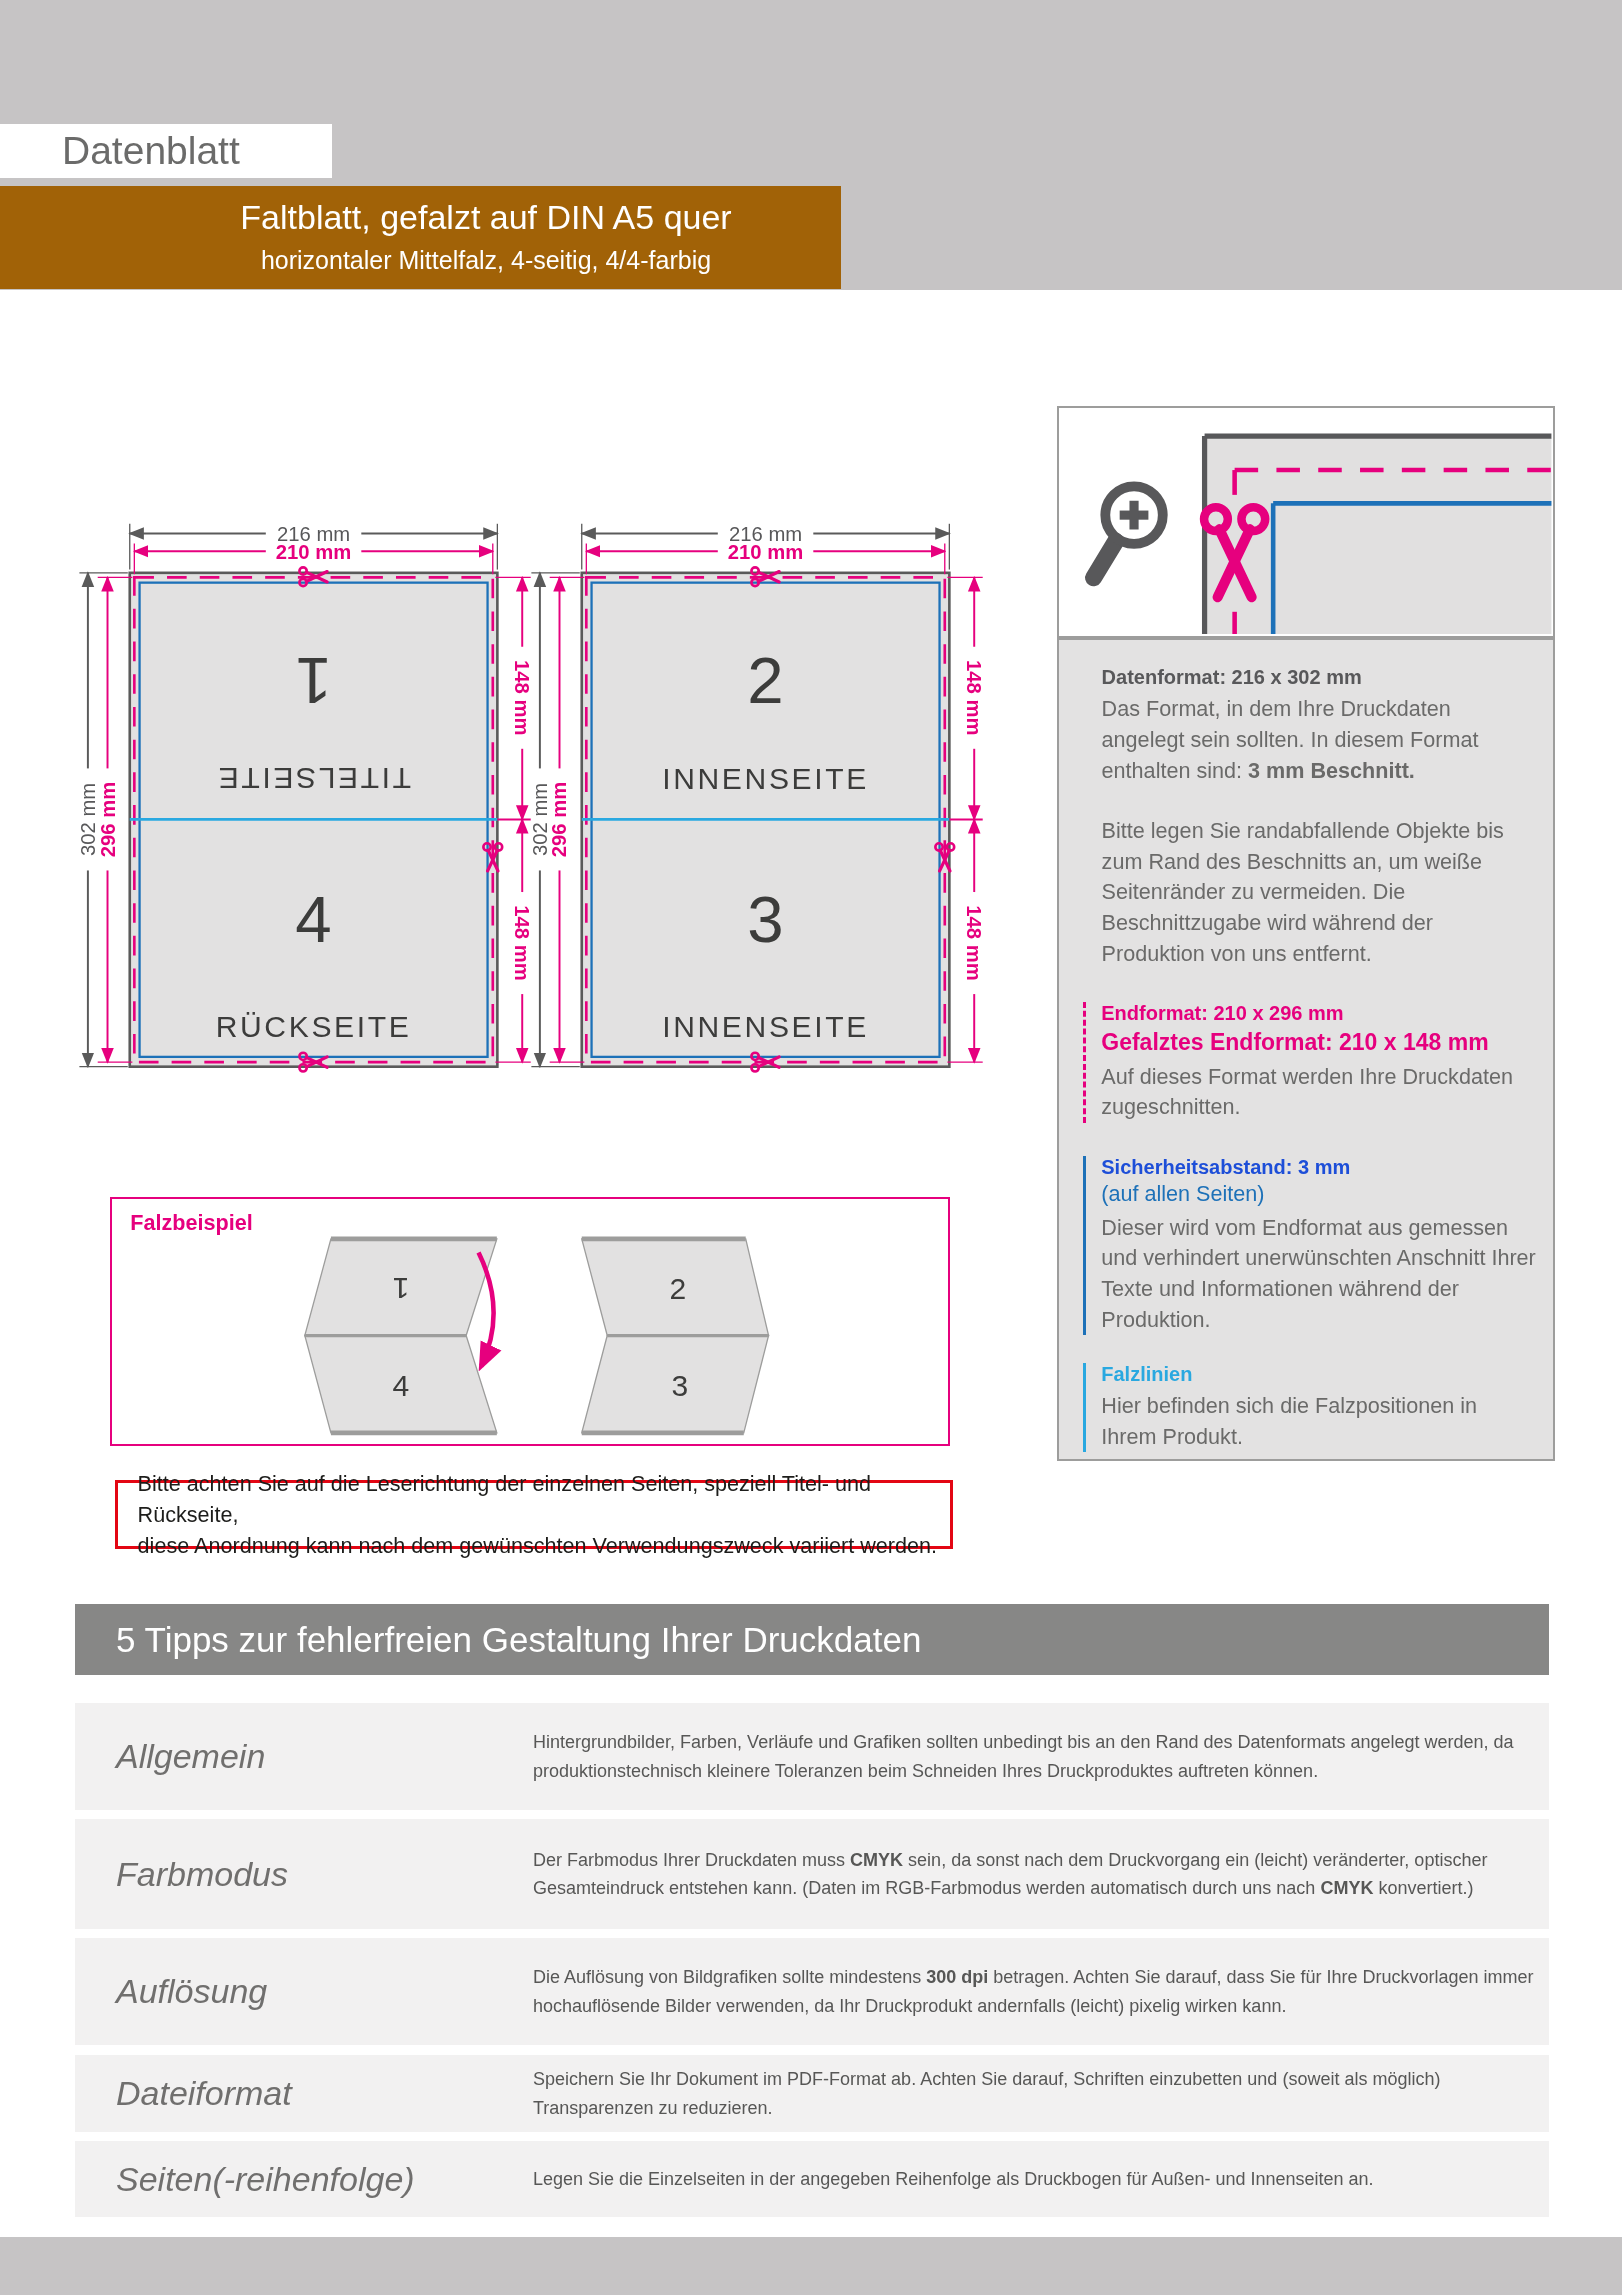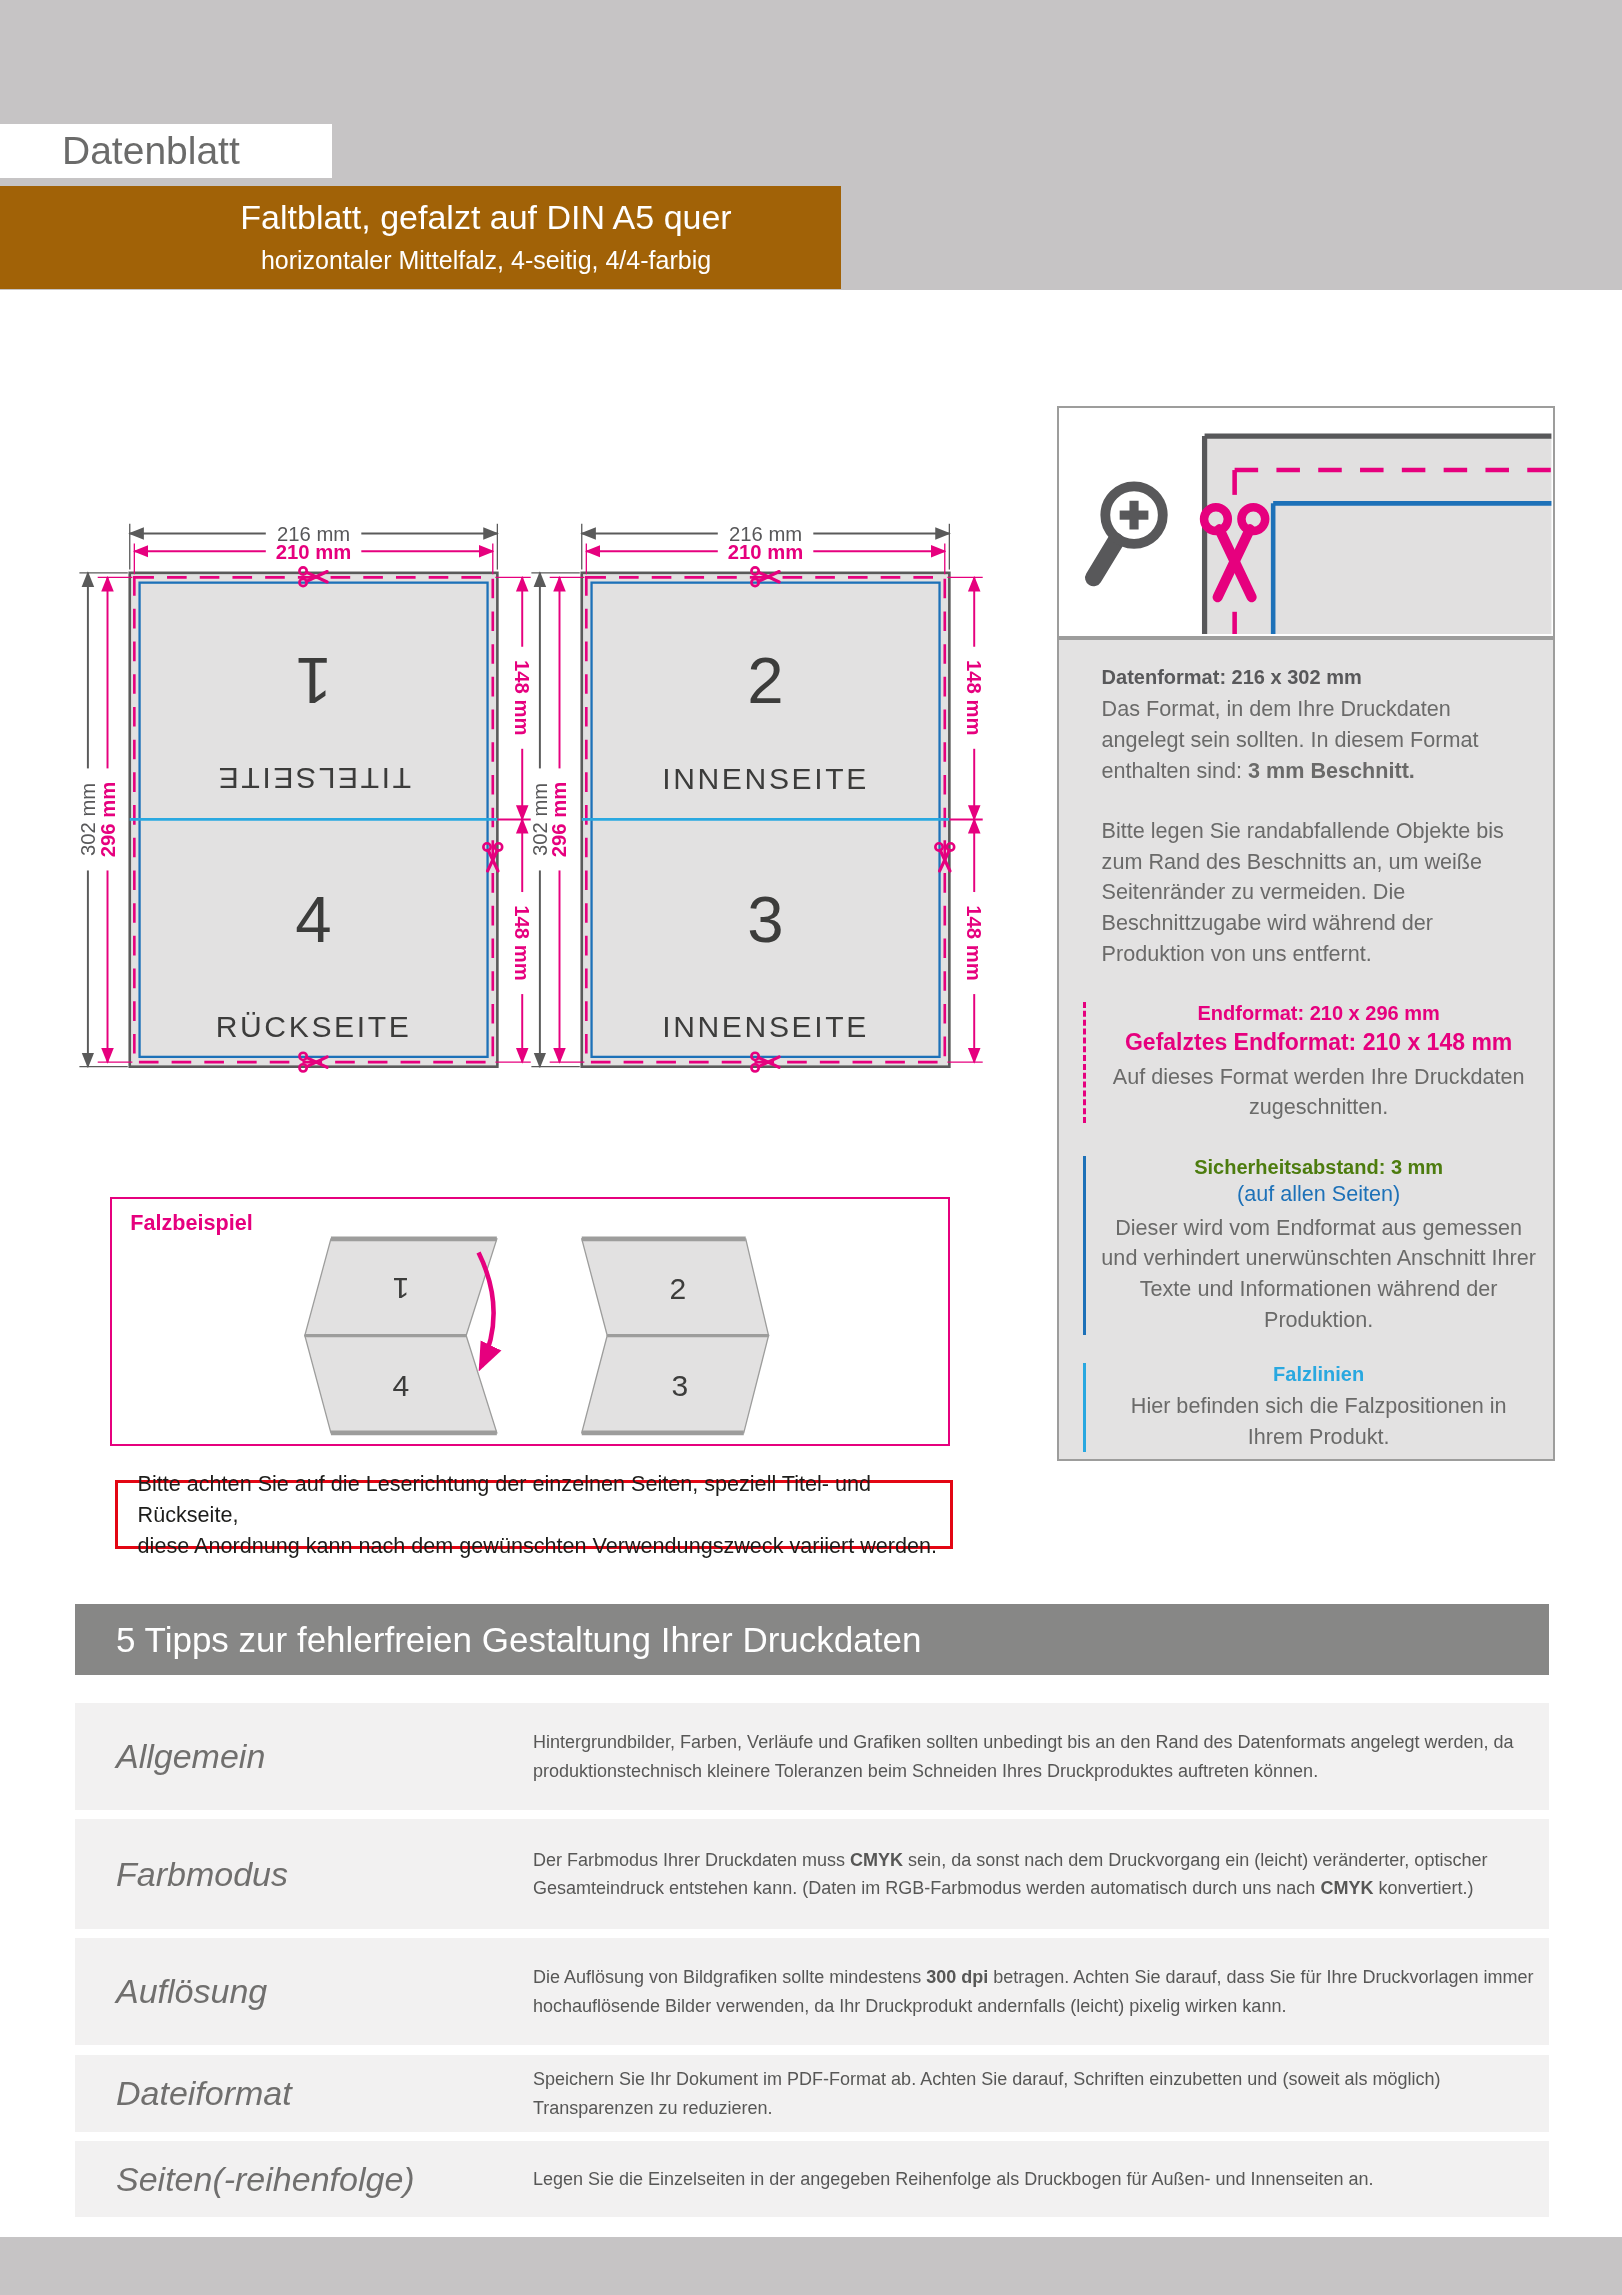--- a/index.html
+++ b/index.html
@@ -26,30 +26,30 @@
   .pg-lbl{fill:#3c3c3b;font-size:46px;letter-spacing:4px;}
   .fz-num{fill:#3c3c3b;font-size:46px;}
 
   
   #info-card{left:1057px;top:406px;width:498px;height:232px;background:#ffffff;
         border:2.6px solid #9d9d9c;box-sizing:border-box;}
   #info-box{left:1057px;top:638px;width:498px;height:823px;background:#e3e2e2;
         border:2.6px solid #9d9d9c;box-sizing:border-box;padding:26px 17px 0 23.6px;}
   .ip-h{font-size:20px;font-weight:bold;color:#58585a;}
   .ip-h.mag{color:#e6007e;}
-  .ip-h.blu{color:#4d7c0f;}
+  .ip-h.blu{color:#1d4ed8;}
   .ip-h.cyn{color:#29a8e0;}
   .ip-h2{font-size:23px;font-weight:bold;color:#e6007e;margin-top:3.9px;}
   .ip-sub{font-size:21.6px;color:#1d71b8;margin-top:2.6px;}
   .ip-p{font-size:21.6px;line-height:1.42;color:#6a6a69;margin-top:5.2px;}
   .no-rule{padding-left:19px;}
   .rule-dash{border-left:3.3px dashed #e6007e;padding-left:15.7px;}
   .rule-blue{border-left:3.3px solid #1d71b8;padding-left:15.7px;}
   .rule-cyan{border-left:3.3px solid #29a8e0;padding-left:15.7px;}
-  .sect{margin-top:33px;text-align:center;}
+  .sect{margin-top:33px;}
 
   
   #falz-box{left:110px;top:1197px;width:840px;height:249px;background:#fff;
         border:2.6px solid #e6007e;box-sizing:border-box;}
   #falz-label{left:18.3px;top:10.5px;font-size:21.6px;font-weight:bold;color:#e6007e;}
 
   
   #note-box{left:115px;top:1480px;width:838px;height:69px;background:#fff;
         border:3.9px solid #e30613;box-sizing:border-box;display:flex;align-items:center;}
   #note-box p{margin:0 0 0 19.6px;font-size:21.6px;line-height:1.45;color:#1d1d1b;}

